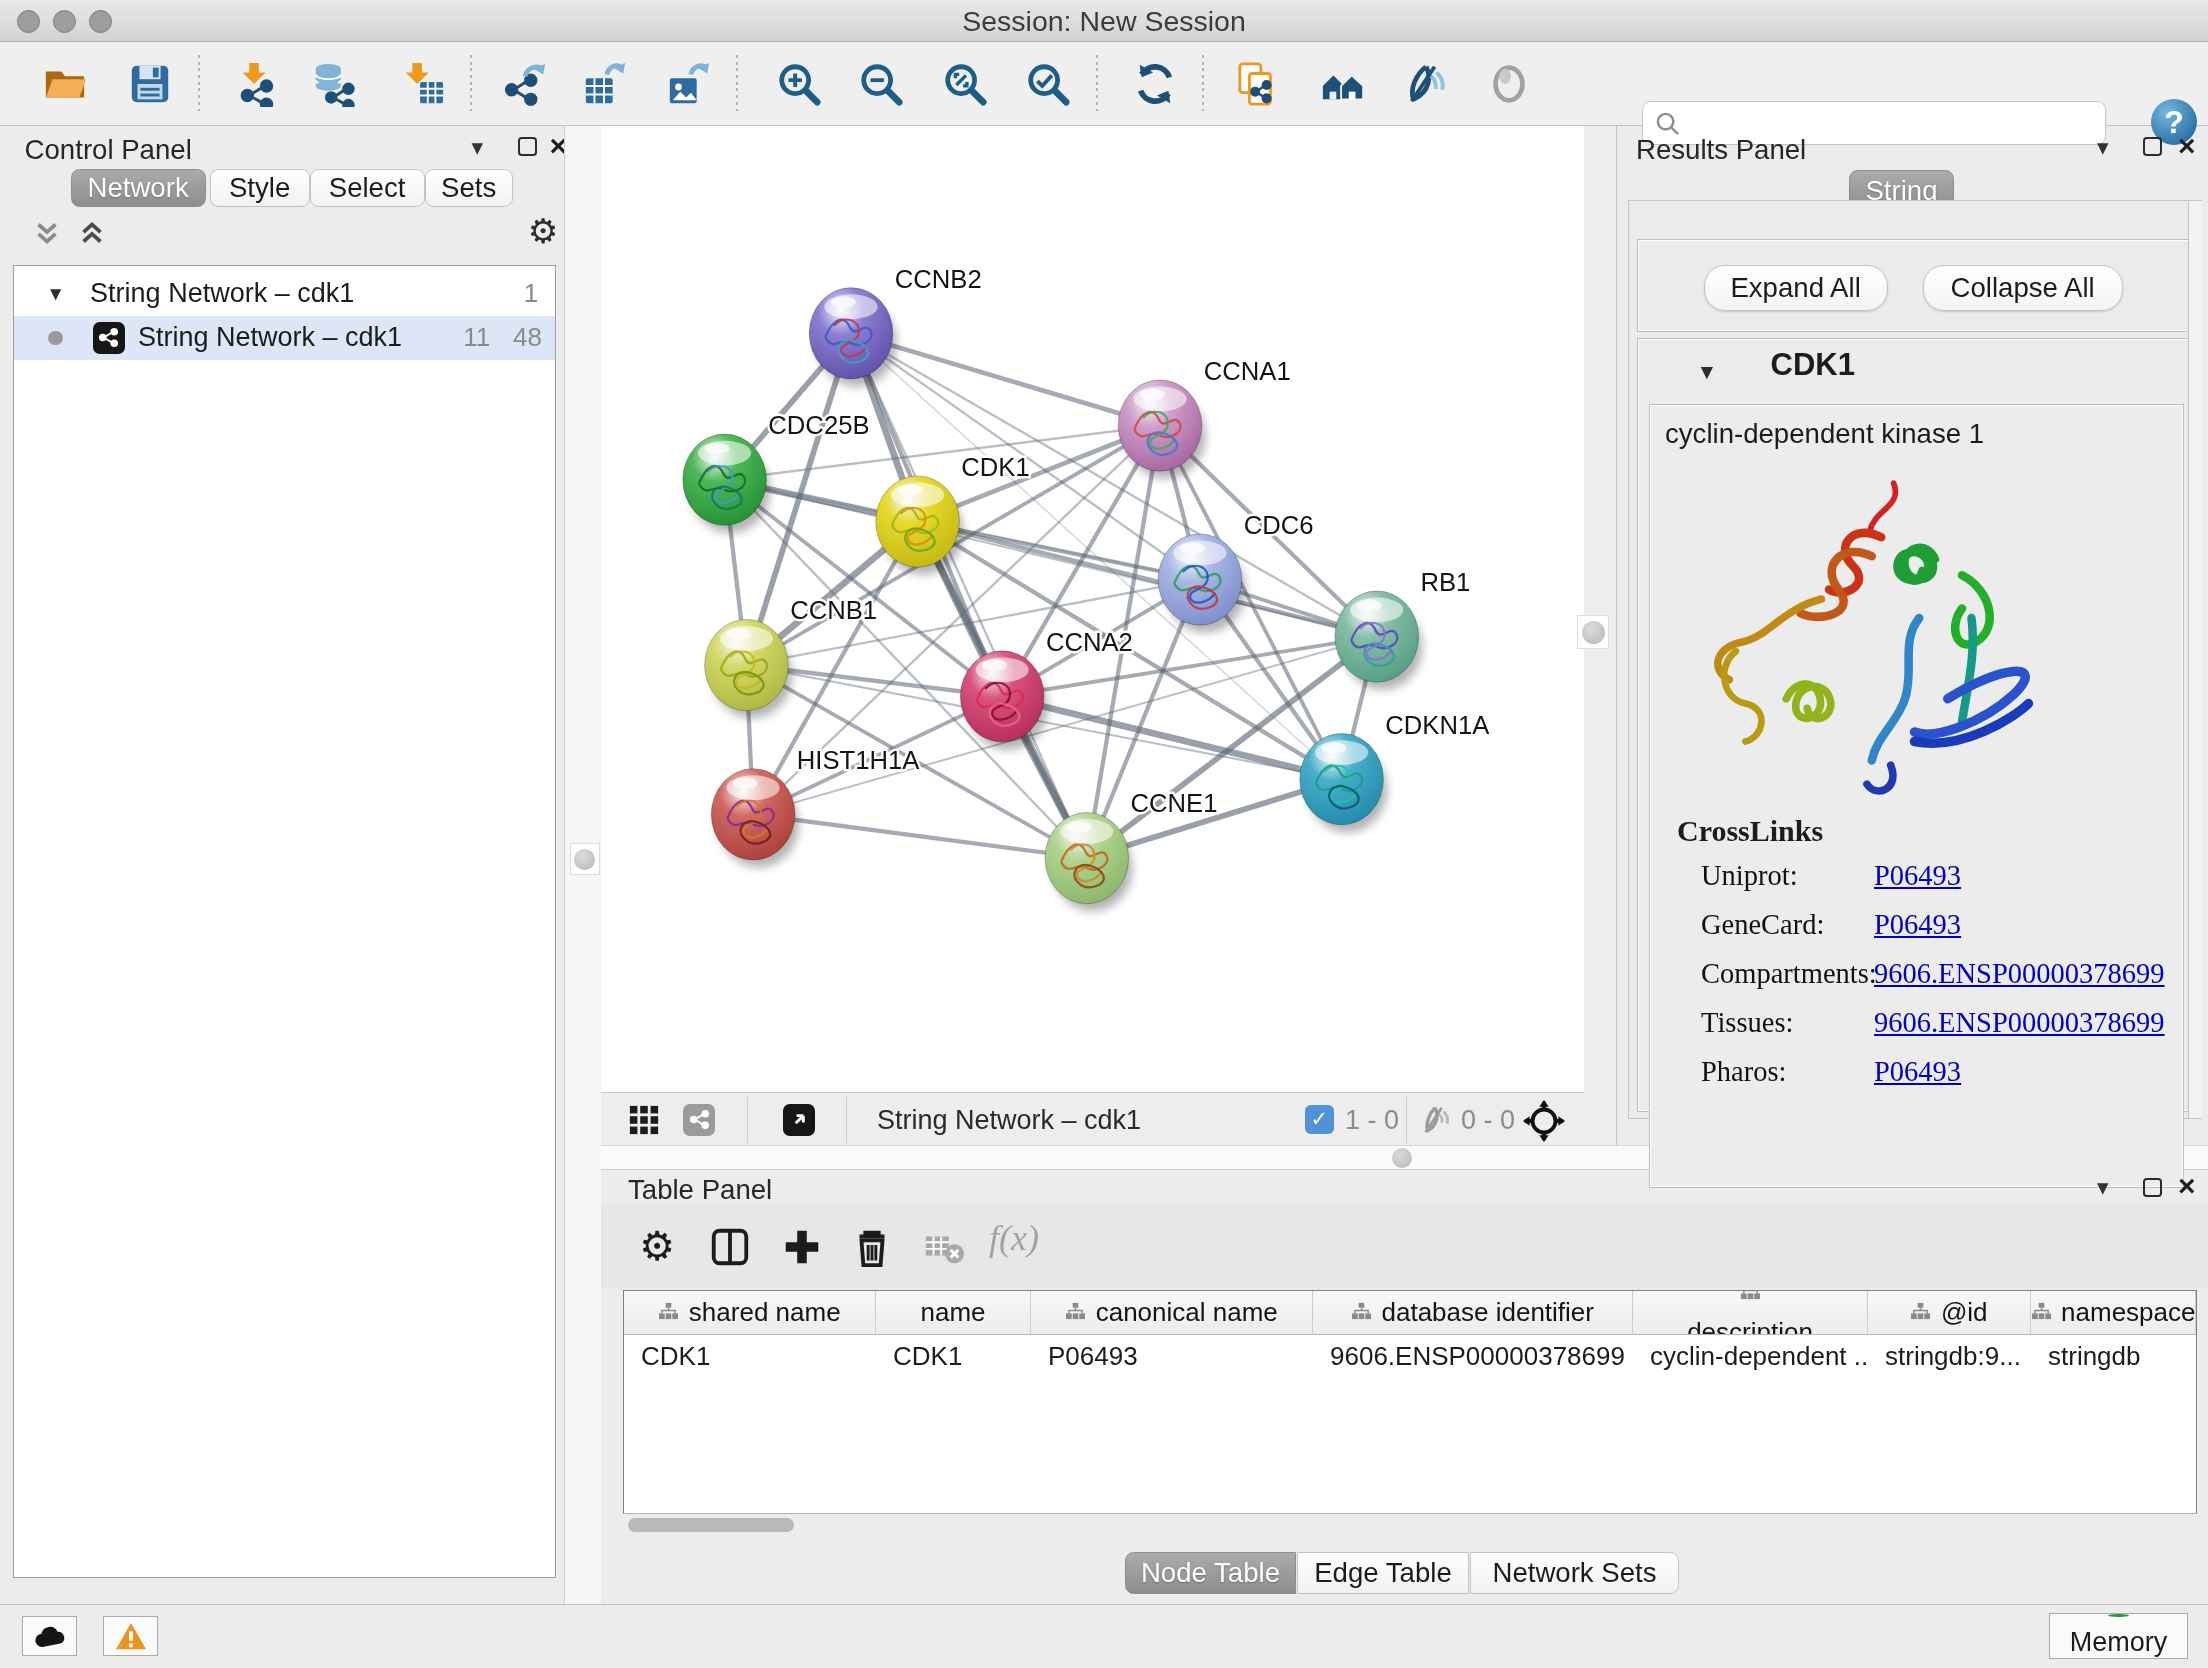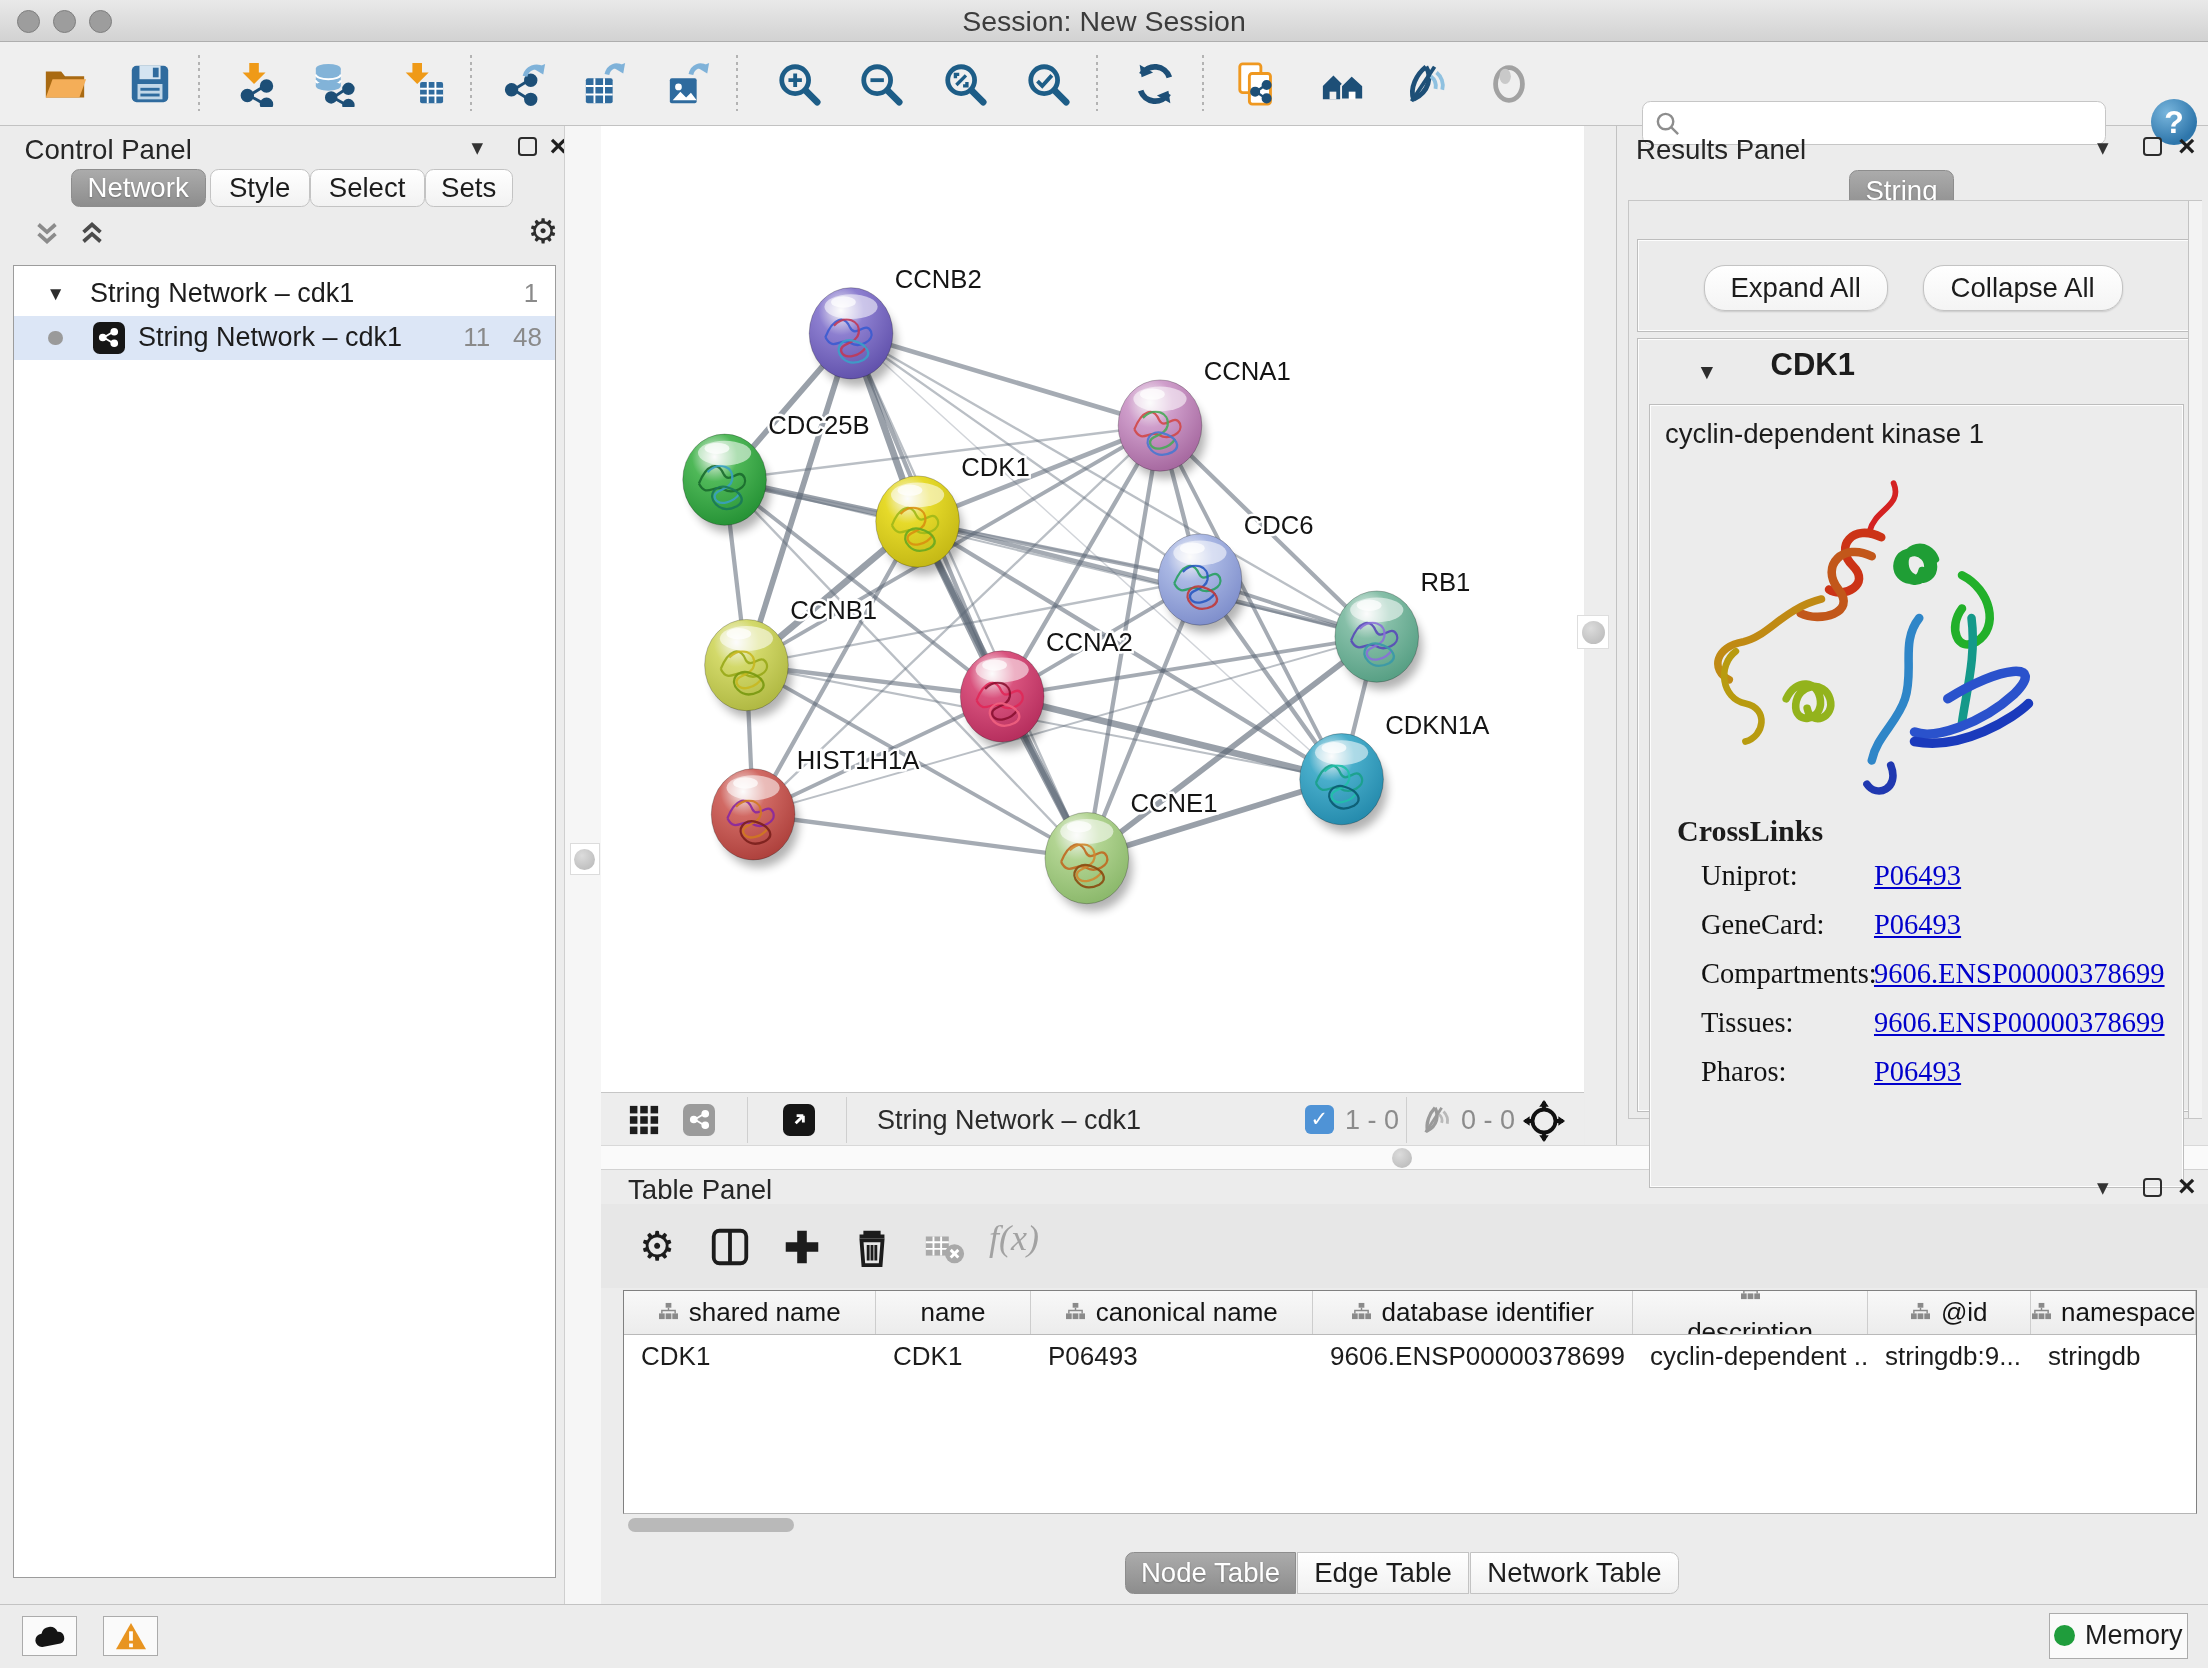--- a/index.html
+++ b/index.html
@@ -80,21 +80,21 @@
   .trow { display:flex; height:42px; }
   .td { font-size:26px; padding-left:17px; display:flex; align-items:center; overflow:hidden;
     white-space:nowrap; flex:none; }
   .hthumb { left:628px; top:1518px; width:166px; height:14.3px; border-radius:7.6px; background:#b9b9b9; }
   .bot-tab { position:absolute; top:1552px; height:42px; border:1px solid #c3c3c3;
     background:linear-gradient(#ffffff,#f1f1f1); font-size:27.6px; display:flex; align-items:center; justify-content:center; }
 
   
   .statusbar { left:0; top:1604px; width:2208px; height:65px; background:#ececec; border-top:1px solid #c3c3c3; }
   .sb-btn { position:absolute; background:#fafafa; border:1.9px solid #ababab; display:flex;
-    align-items:center; justify-content:center; }
+    align-items:center; justify-content:center;flex-direction:column; }
 
   .splitter-dot { border-radius:50%; background:radial-gradient(circle at 38% 32%, #dcdcdc, #b5b5b5); }
   svg text { font-family:"Liberation Sans","DejaVu Sans",sans-serif; }
 </style>
 </head>
 <body>
 
 <div class="abs titlebar">
   <span class="traffic" style="left:17px"></span>
   <span class="traffic" style="left:53px"></span>
@@ -780,21 +780,21 @@
 </div>
 <div class="abs hthumb"></div>
 
 <div class="bot-tab tab-selected" style="left:1125px;width:171px;border-radius:8.6px 0 0 8.6px">
     <span>Node Table</span>
   </div>
 <div class="bot-tab" style="left:1297px;width:172px">
     <span>Edge Table</span>
   </div>
 <div class="bot-tab" style="left:1470px;width:209px;border-radius:0 8.6px 8.6px 0">
-    <span>Network Table</span>
+    <span>Network Sets</span>
   </div>
 
 <div class="abs statusbar">
   <div class="sb-btn" style="left:22px;top:11.4px;width:55px;height:40px">
     <svg width="34" height="25" viewBox="0 0 36 26">
         <path d="M10 24a7 7 0 0 1-1-14 9 9 0 0 1 17-2 6.5 6.5 0 0 1 3 12.5z" fill="#141414"></path>
       </svg>
   </div>
   <div class="sb-btn" style="left:103px;top:11.4px;width:55px;height:40px">
     <svg width="34" height="30" viewBox="0 0 36 32">

